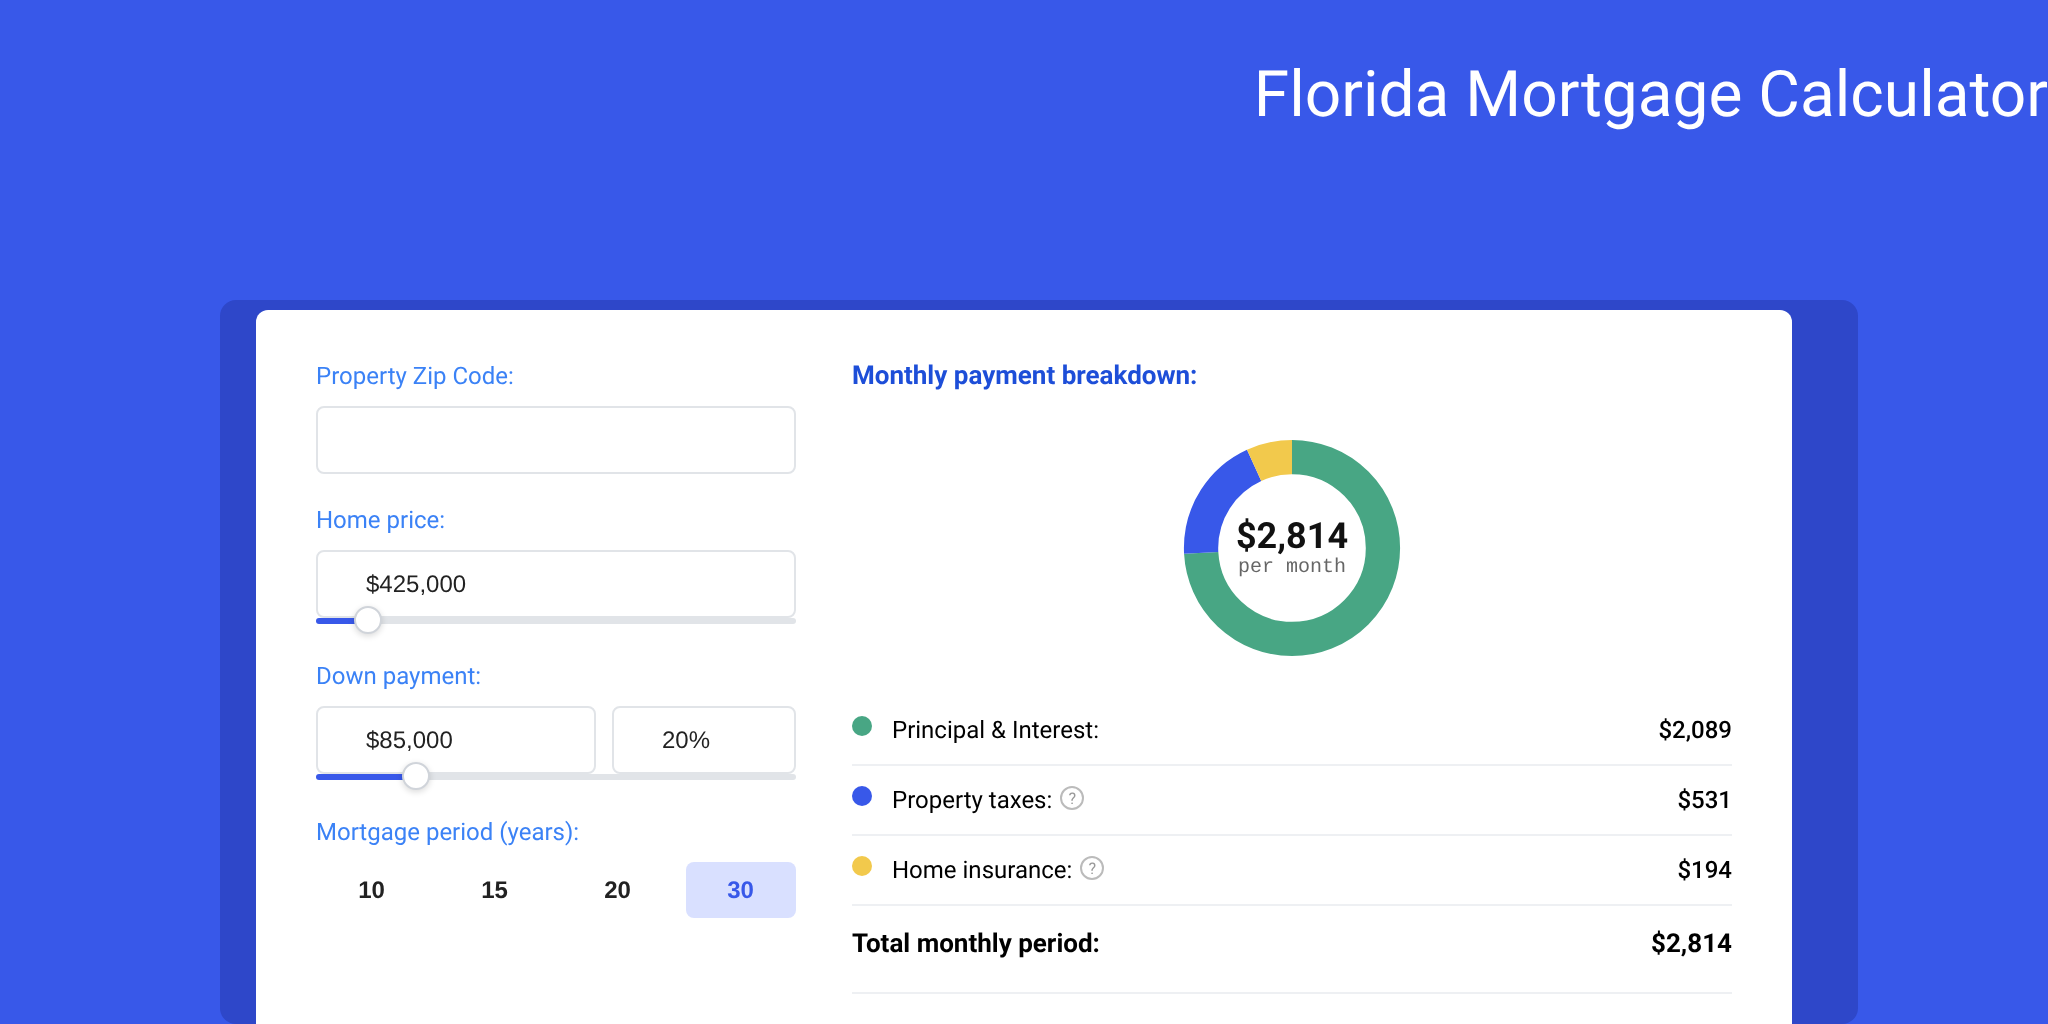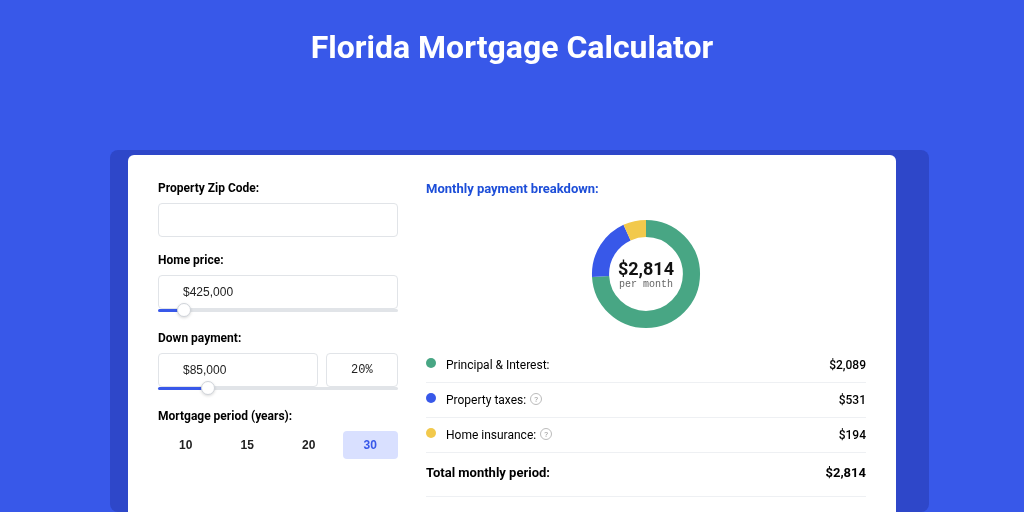--- a/index.html
+++ b/index.html
@@ -1,31 +1,31 @@
 <!DOCTYPE html>
 <html><head>
 <meta charset="utf-8">
 <style>
   * { box-sizing: border-box; margin: 0; padding: 0; }
   body { font-family: -apple-system, BlinkMacSystemFont, "Segoe UI", Roboto, sans-serif; background: #3858e9; width: 1024px; height: 512px; overflow: hidden; position: relative; }
-  .page-title { color: #fff; font-size: 32px; font-weight: 700; text-align: center; padding: 28px 0 22px; }
+  .page-title { color: #fff; font-size: 32px; font-weight: 400; text-align: right; padding: 28px 0 22px; }
   .card-shadow { position: absolute; top:150px; left:110px; right:95px; bottom:0; background:#2e47c9; border-radius:8px; }
   .card { position: absolute; top:155px; left:128px; right:128px; bottom:-200px; background:#fff; border-radius:6px; padding:26px 30px; display:flex; gap:28px; }
   .left-col { width:240px; flex-shrink:0; }
   .right-col { flex:1; display:flex; flex-direction:column; }
-  .field-label { font-size:12px; color:#000000; font-weight:700; margin-bottom:8px; }
+  .field-label { font-size:12px; color:#3b82f6; font-weight:400; margin-bottom:8px; }
   .text-input { width:100%; height:34px; border:1px solid #e1e4e8; border-radius:4px; padding:0 24px; font-size:12px; color:#222; background:#fff; }
   .group { margin-bottom:16px; }
   .slider-wrap { position:relative; height:8px; margin-top:-2px; }
   .slider-track { position:absolute; top:2px; left:0; right:0; height:3px; background:#3858e9; border-radius:2px; }
   .slider-track.gray { background:#e1e4e8; }
   .slider-thumb { position:absolute; top:-4px; width:14px; height:14px; background:#fff; border:1px solid #d0d4da; border-radius:50%; box-shadow:0 1px 3px rgba(0,0,0,0.15); }
   .two-input { display:flex; gap:8px; }
   .two-input .text-input:first-child { flex:1; }
-  .two-input .text-input:last-child { width:72px;font-family:Liberation Mono, monospace; }
+  .two-input .text-input:last-child { width:92px; }
   .period-row { display:flex; gap:6px; }
   .period-btn { flex:1; height:28px; border:none; border-radius:4px; font-size:12px; font-weight:600; color:#222; background:transparent; cursor:pointer; }
   .period-btn.active { background:#d9e0ff; color:#3858e9; }
   .section-title { font-size:13px; font-weight:700; color:#1d4ed8; margin-bottom:12px; }
   .donut-wrap { display:flex; justify-content:center; margin:6px 0 14px; }
   .donut { position:relative; width:120px; height:120px; }
   .donut svg { width:120px; height:120px; transform:rotate(-90deg); }
   .donut-center { position:absolute; inset:0; display:flex; flex-direction:column; align-items:center; justify-content:center; }
   .donut-amount { font-size:18px; font-weight:700; color:#111; }
   .donut-sub { font-size:10px; color:#666;font-family:Liberation Mono, monospace; }

